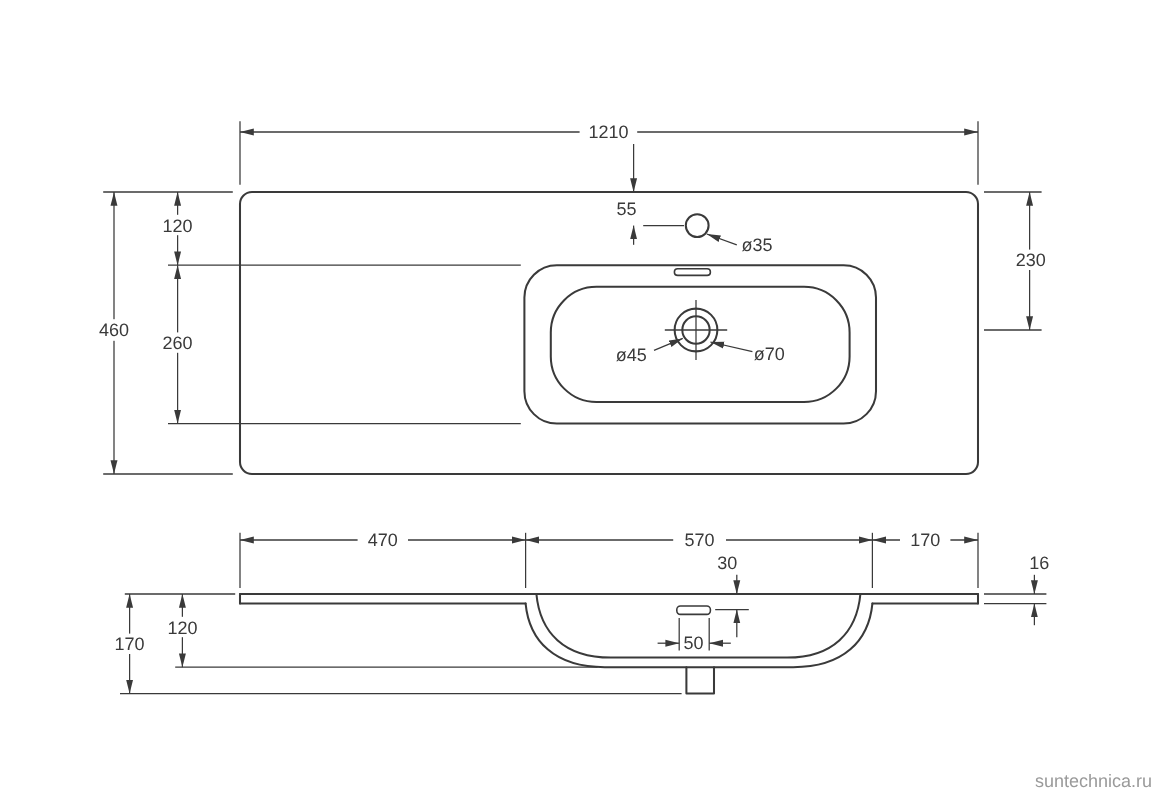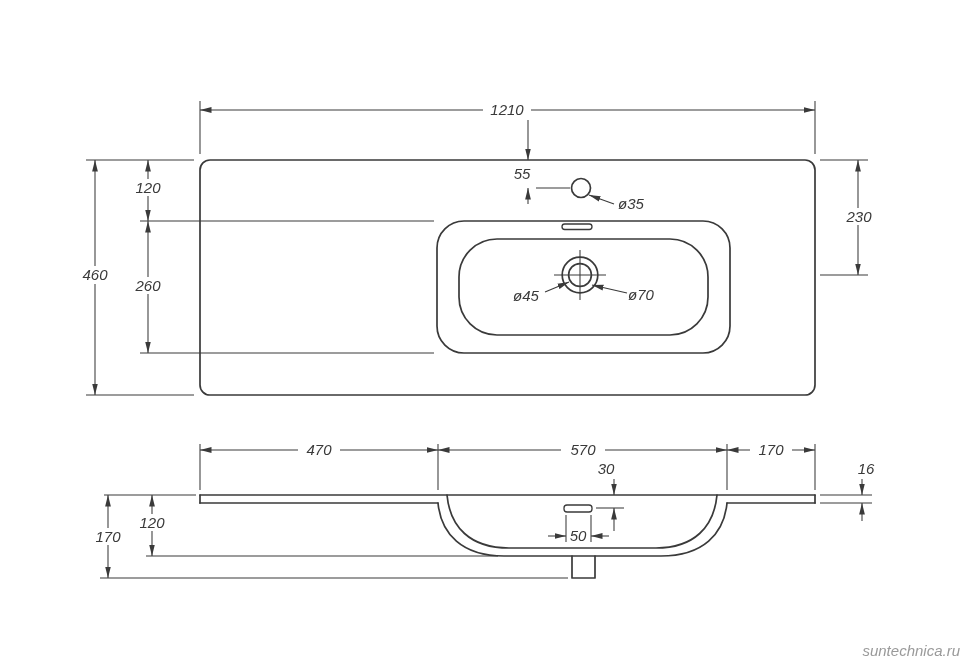--- a/index.html
+++ b/index.html
@@ -1,17 +1,17 @@
 <!DOCTYPE html>
 <html><head>
 <meta charset="utf-8">
 <style>
   html,body{margin:0;padding:0;background:#ffffff;}
   .page{position:relative;width:970px;height:664px;background:#fff;overflow:hidden;
-        font-family:"Liberation Sans","DejaVu Sans",sans-serif;font-style:italic;}
+        font-family:"Liberation Sans","DejaVu Sans",sans-serif;}
   svg{display:block;}
   .obj{stroke:#3a3a3a;stroke-width:1.7;fill:none;stroke-linejoin:round;stroke-linecap:round;}
   .obj2{stroke:#3a3a3a;stroke-width:1.3;fill:none;}
   .dm{stroke:#3a3a3a;stroke-width:1.05;fill:none;}
   .tbg{fill:#ffffff;stroke:none;}
   text{font-family:"Liberation Sans","DejaVu Sans",sans-serif;font-size:15px;fill:#3a3a3a;}
   text.wm{fill:#9a9a9a;font-size:15px;}
 </style>
 </head>
 <body>

